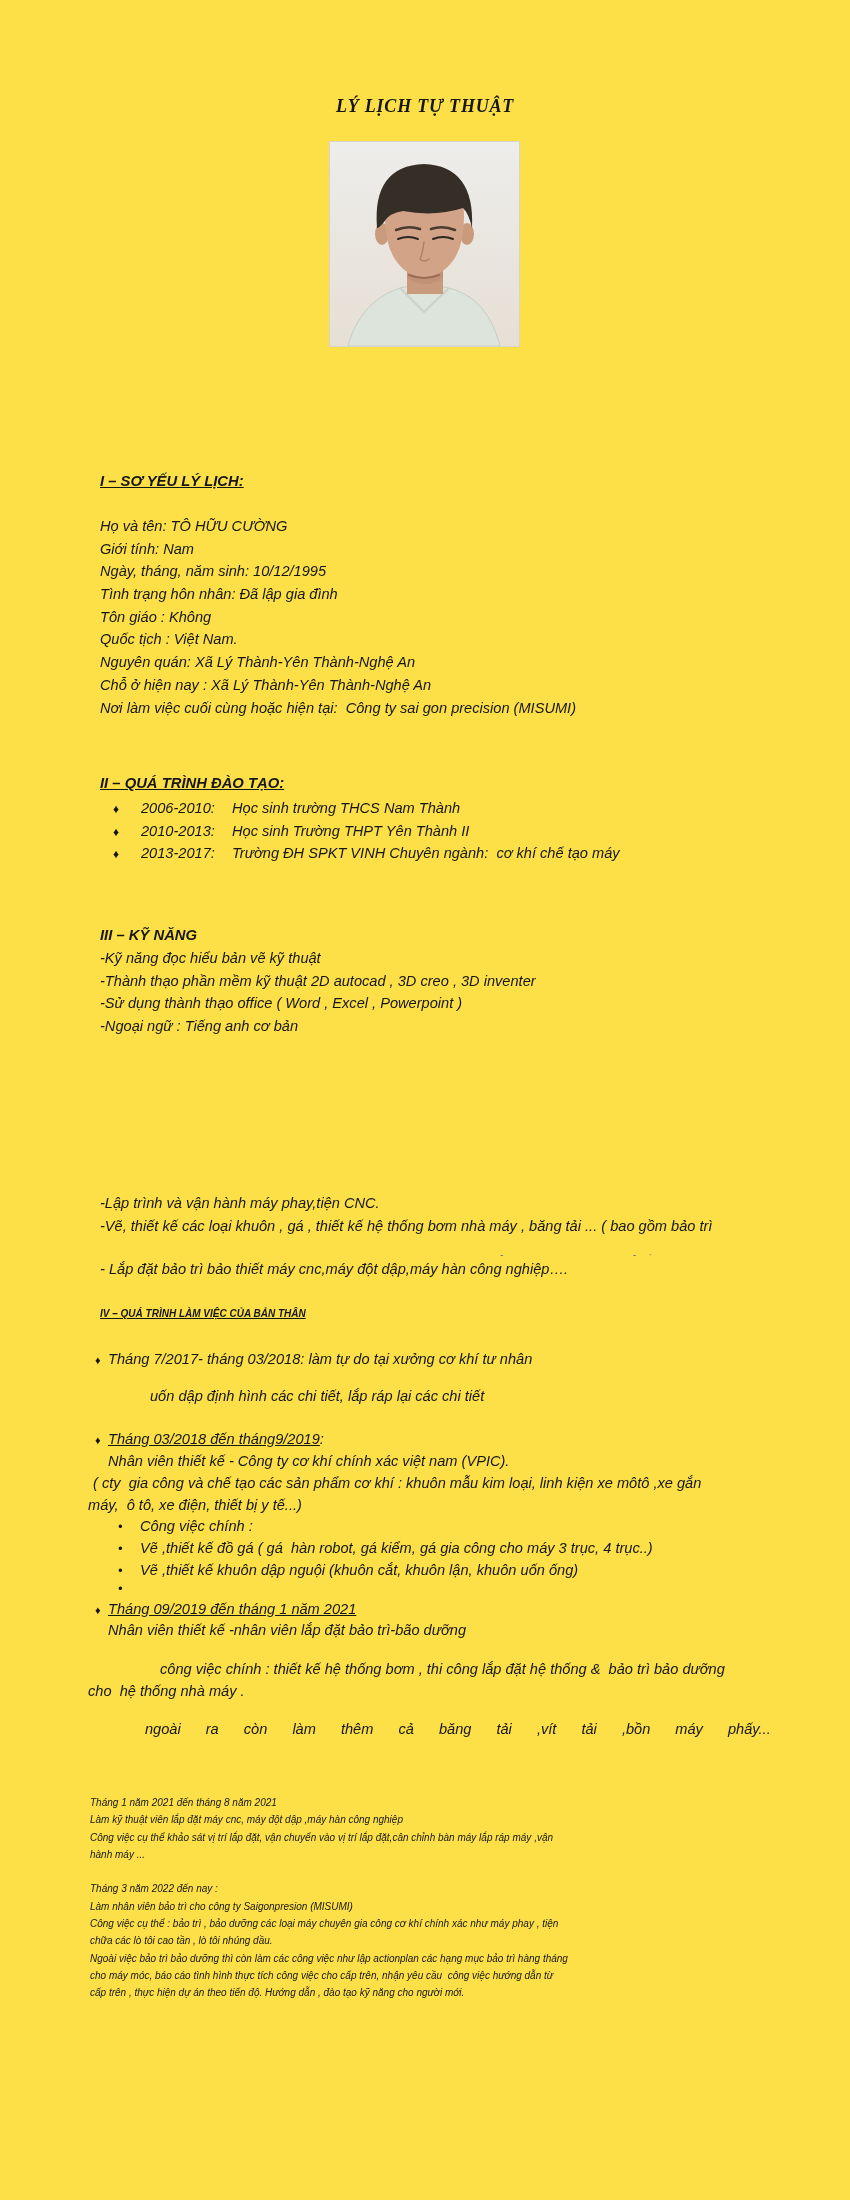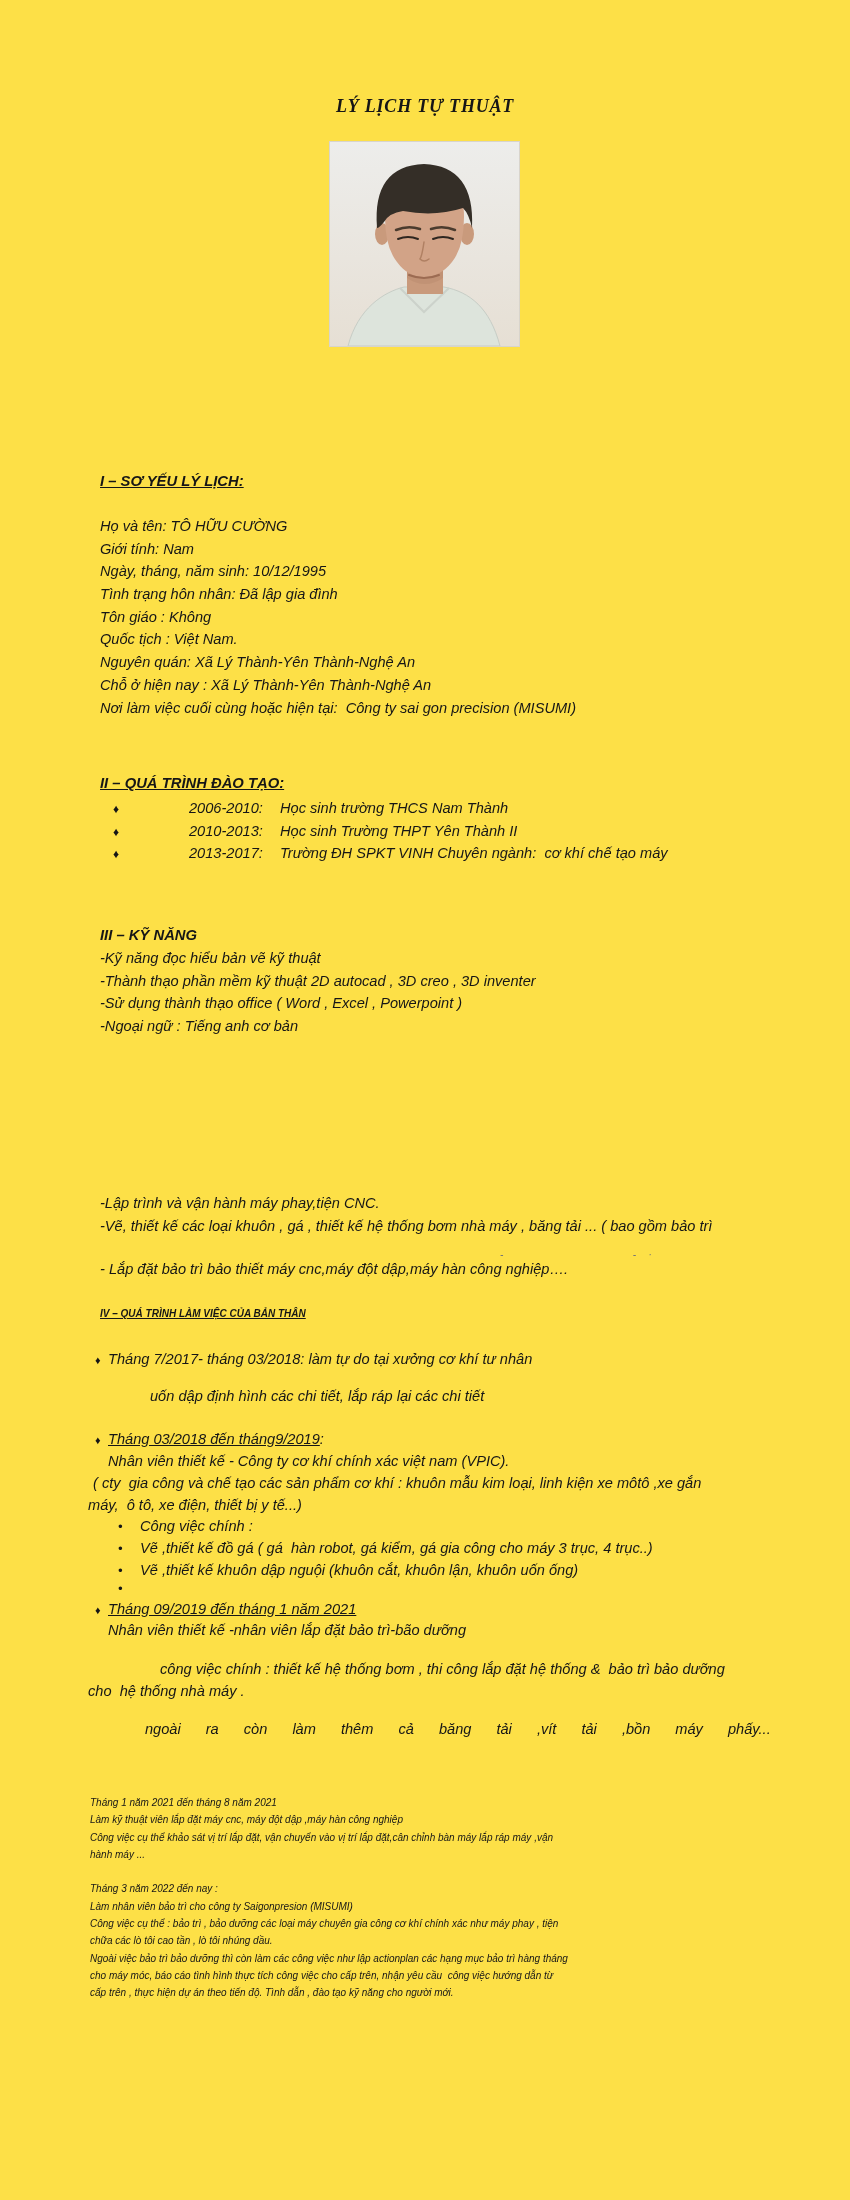--- a/index.html
+++ b/index.html
@@ -25,21 +25,21 @@
   }
   .heading{
     font-weight:bold;font-size:14.8px;line-height:23px;
     text-decoration:underline;white-space:pre;
   }
   .heading.no-underline{text-decoration:none;}
   .line{white-space:pre;font-size:14.6px;line-height:22.7px;height:22.7px;}
   .spacer22{height:22px;}
   .d-row{display:flex;align-items:baseline;white-space:pre;font-size:14.6px;line-height:22.5px;height:22.5px;}
   .d2-bullet{width:28px;font-size:12px;}
-  .d-period{width:91px;margin-left:48px;}
+  .d-period{width:91px;}
   .d4-row{display:flex;align-items:baseline;white-space:pre;font-size:14.6px;line-height:22px;}
   .d4-bullet{width:13px;font-size:11px;}
   .dot-row{display:flex;align-items:baseline;white-space:pre;font-size:14.6px;line-height:22px;}
   .dot-bullet{width:22px;font-size:13px;}
   .u{text-decoration:underline;}
   .justified{word-spacing:21px;}
   .clip-marks{white-space:pre;color:#777;font-size:10px;line-height:10px;height:10px;letter-spacing:1px;}
   .small-line{white-space:pre;font-size:10px;line-height:17.3px;height:17.3px;}
 </style>
 </head>
@@ -173,16 +173,16 @@
     <div class="small-line">Làm kỹ thuật viên lắp đặt máy cnc, máy đột dập ,máy hàn công nghiệp</div>
     <div class="small-line">Công việc cụ thể khảo sát vị trí lắp đặt, vận chuyển vào vị trí lắp đặt,cân chỉnh bàn máy lắp ráp máy ,vận</div>
     <div class="small-line">hành máy ...</div>
     <div class="small-line"></div>
     <div class="small-line">Tháng 3 năm 2022 đến nay :</div>
     <div class="small-line">Làm nhân viên bảo trì cho công ty Saigonpresion (MISUMI)</div>
     <div class="small-line">Công việc cụ thể : bảo trì , bảo dưỡng các loại máy chuyên gia công cơ khí chính xác như máy phay , tiện</div>
     <div class="small-line">chữa các lò tôi cao tần , lò tôi nhúng dầu.</div>
     <div class="small-line">Ngoài việc bảo trì bảo dưỡng thì còn làm các công việc như lập actionplan các hạng mục bảo trì hàng tháng</div>
     <div class="small-line">cho máy móc, báo cáo tình hình thực tích công việc cho cấp trên, nhận yêu cầu  công việc hướng dẫn từ</div>
-    <div class="small-line">cấp trên , thực hiện dự án theo tiến độ. Tình dẫn , đào tạo kỹ năng cho người mới.</div>
+    <div class="small-line">cấp trên , thực hiện dự án theo tiến độ. Hướng dẫn , đào tạo kỹ năng cho người mới.</div>
   </div>
 
 </div>
 
 </body></html>

